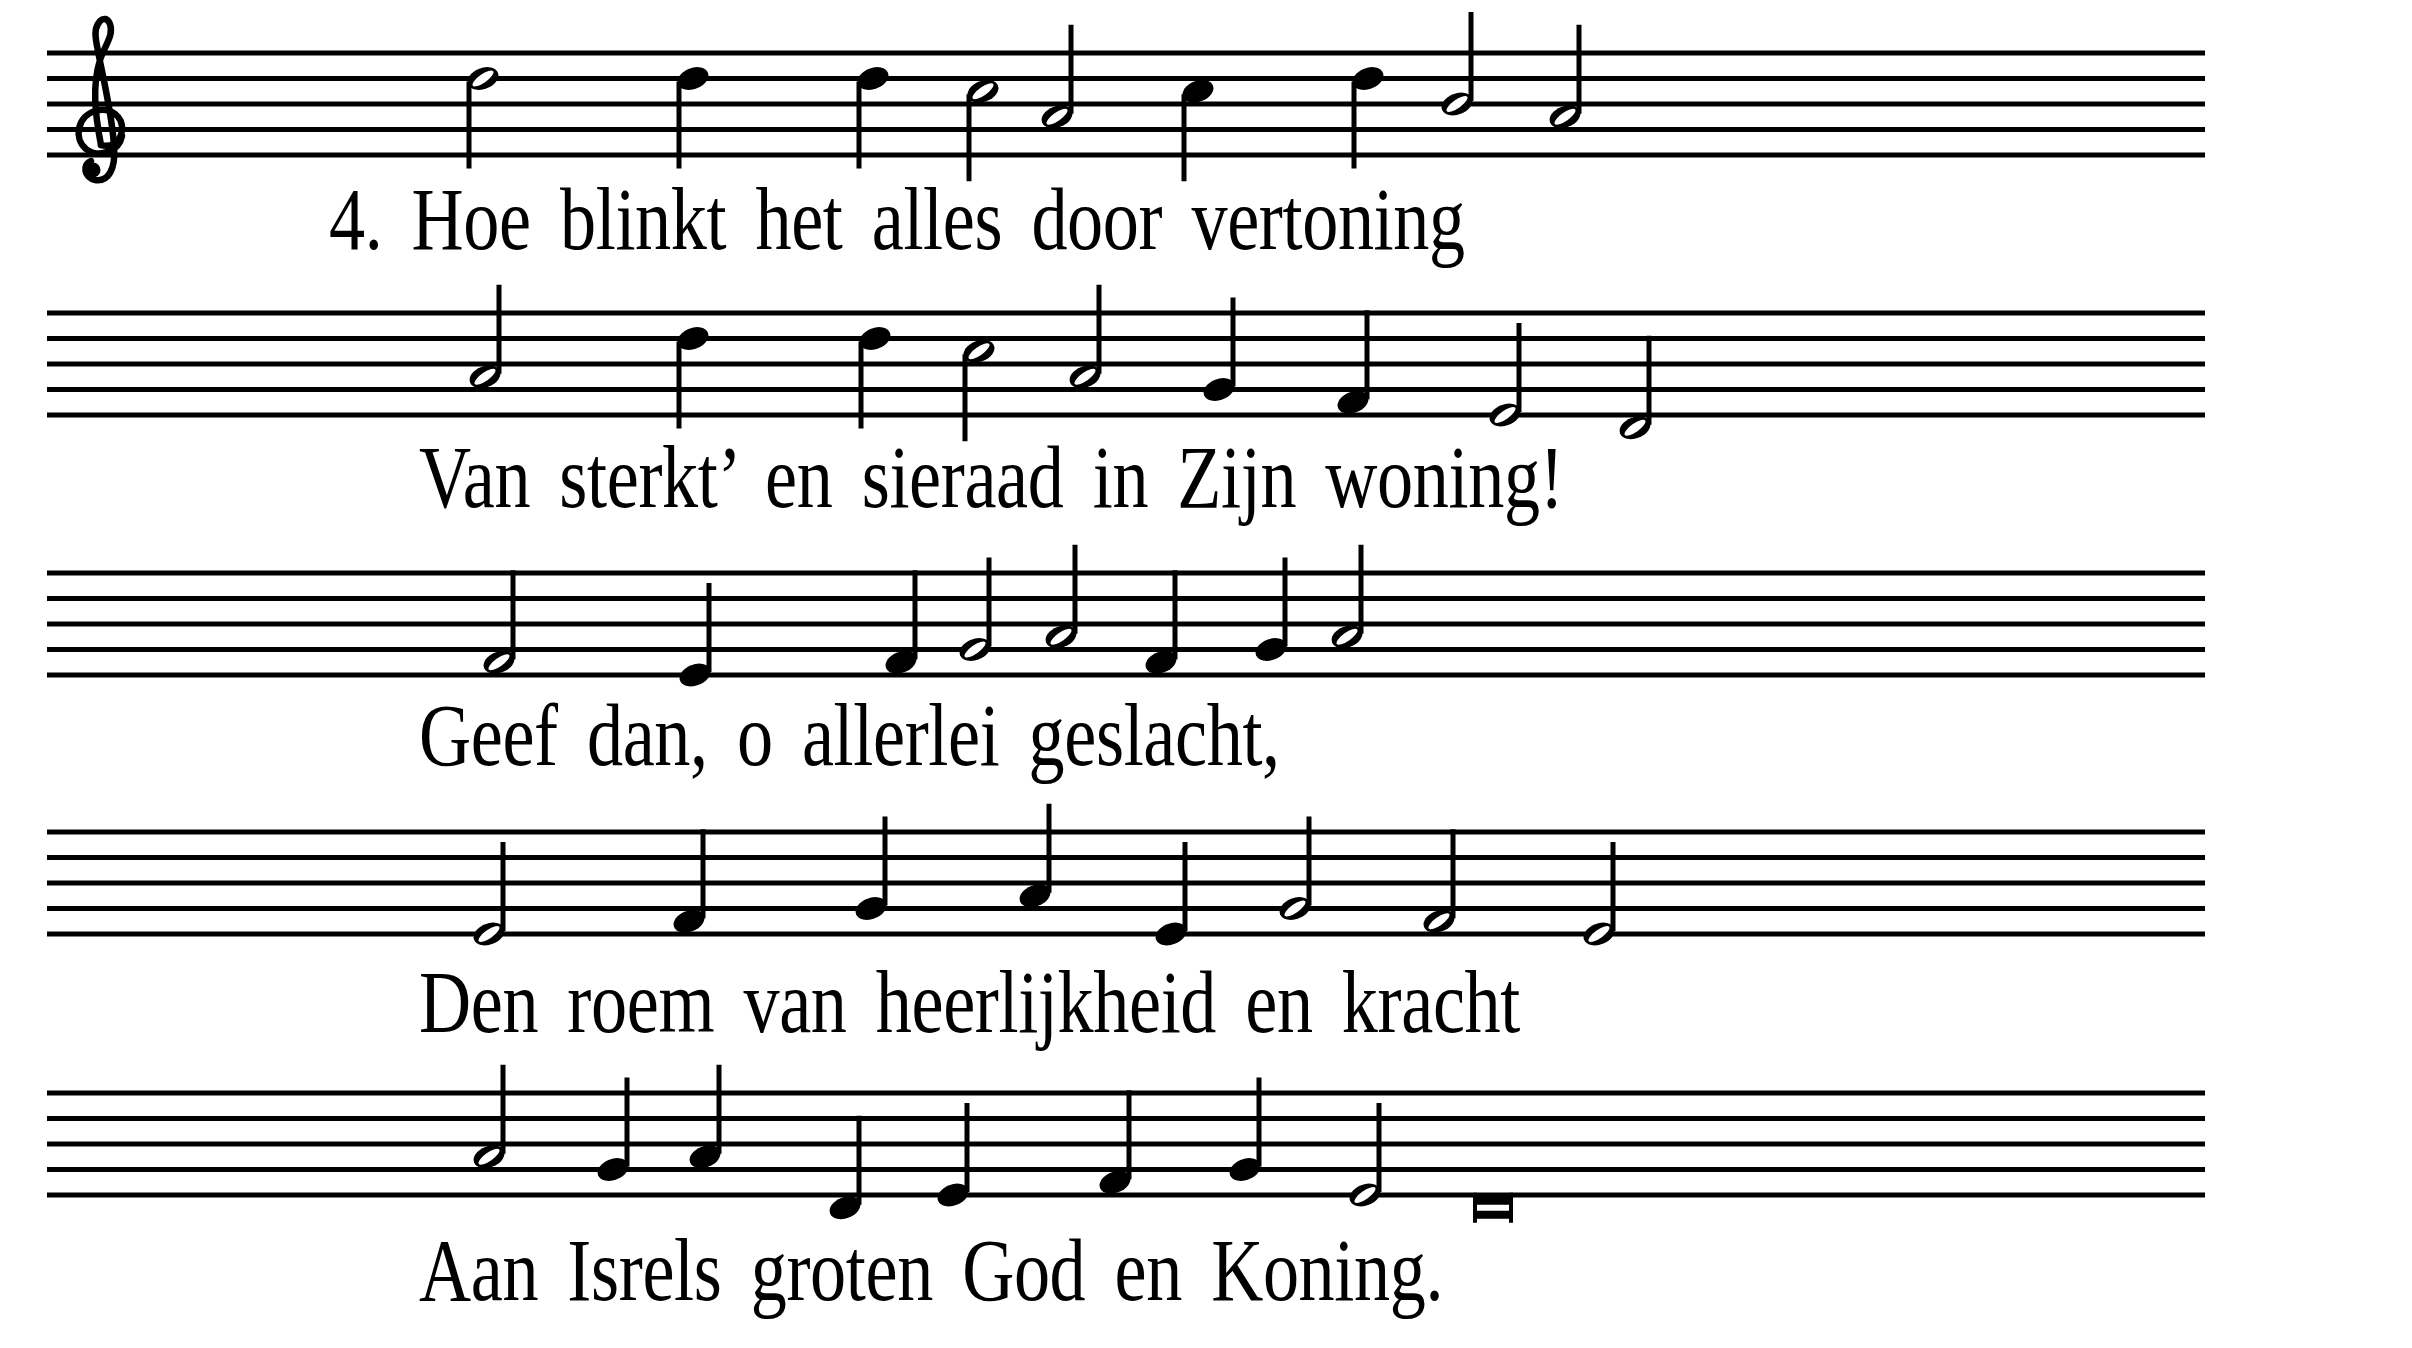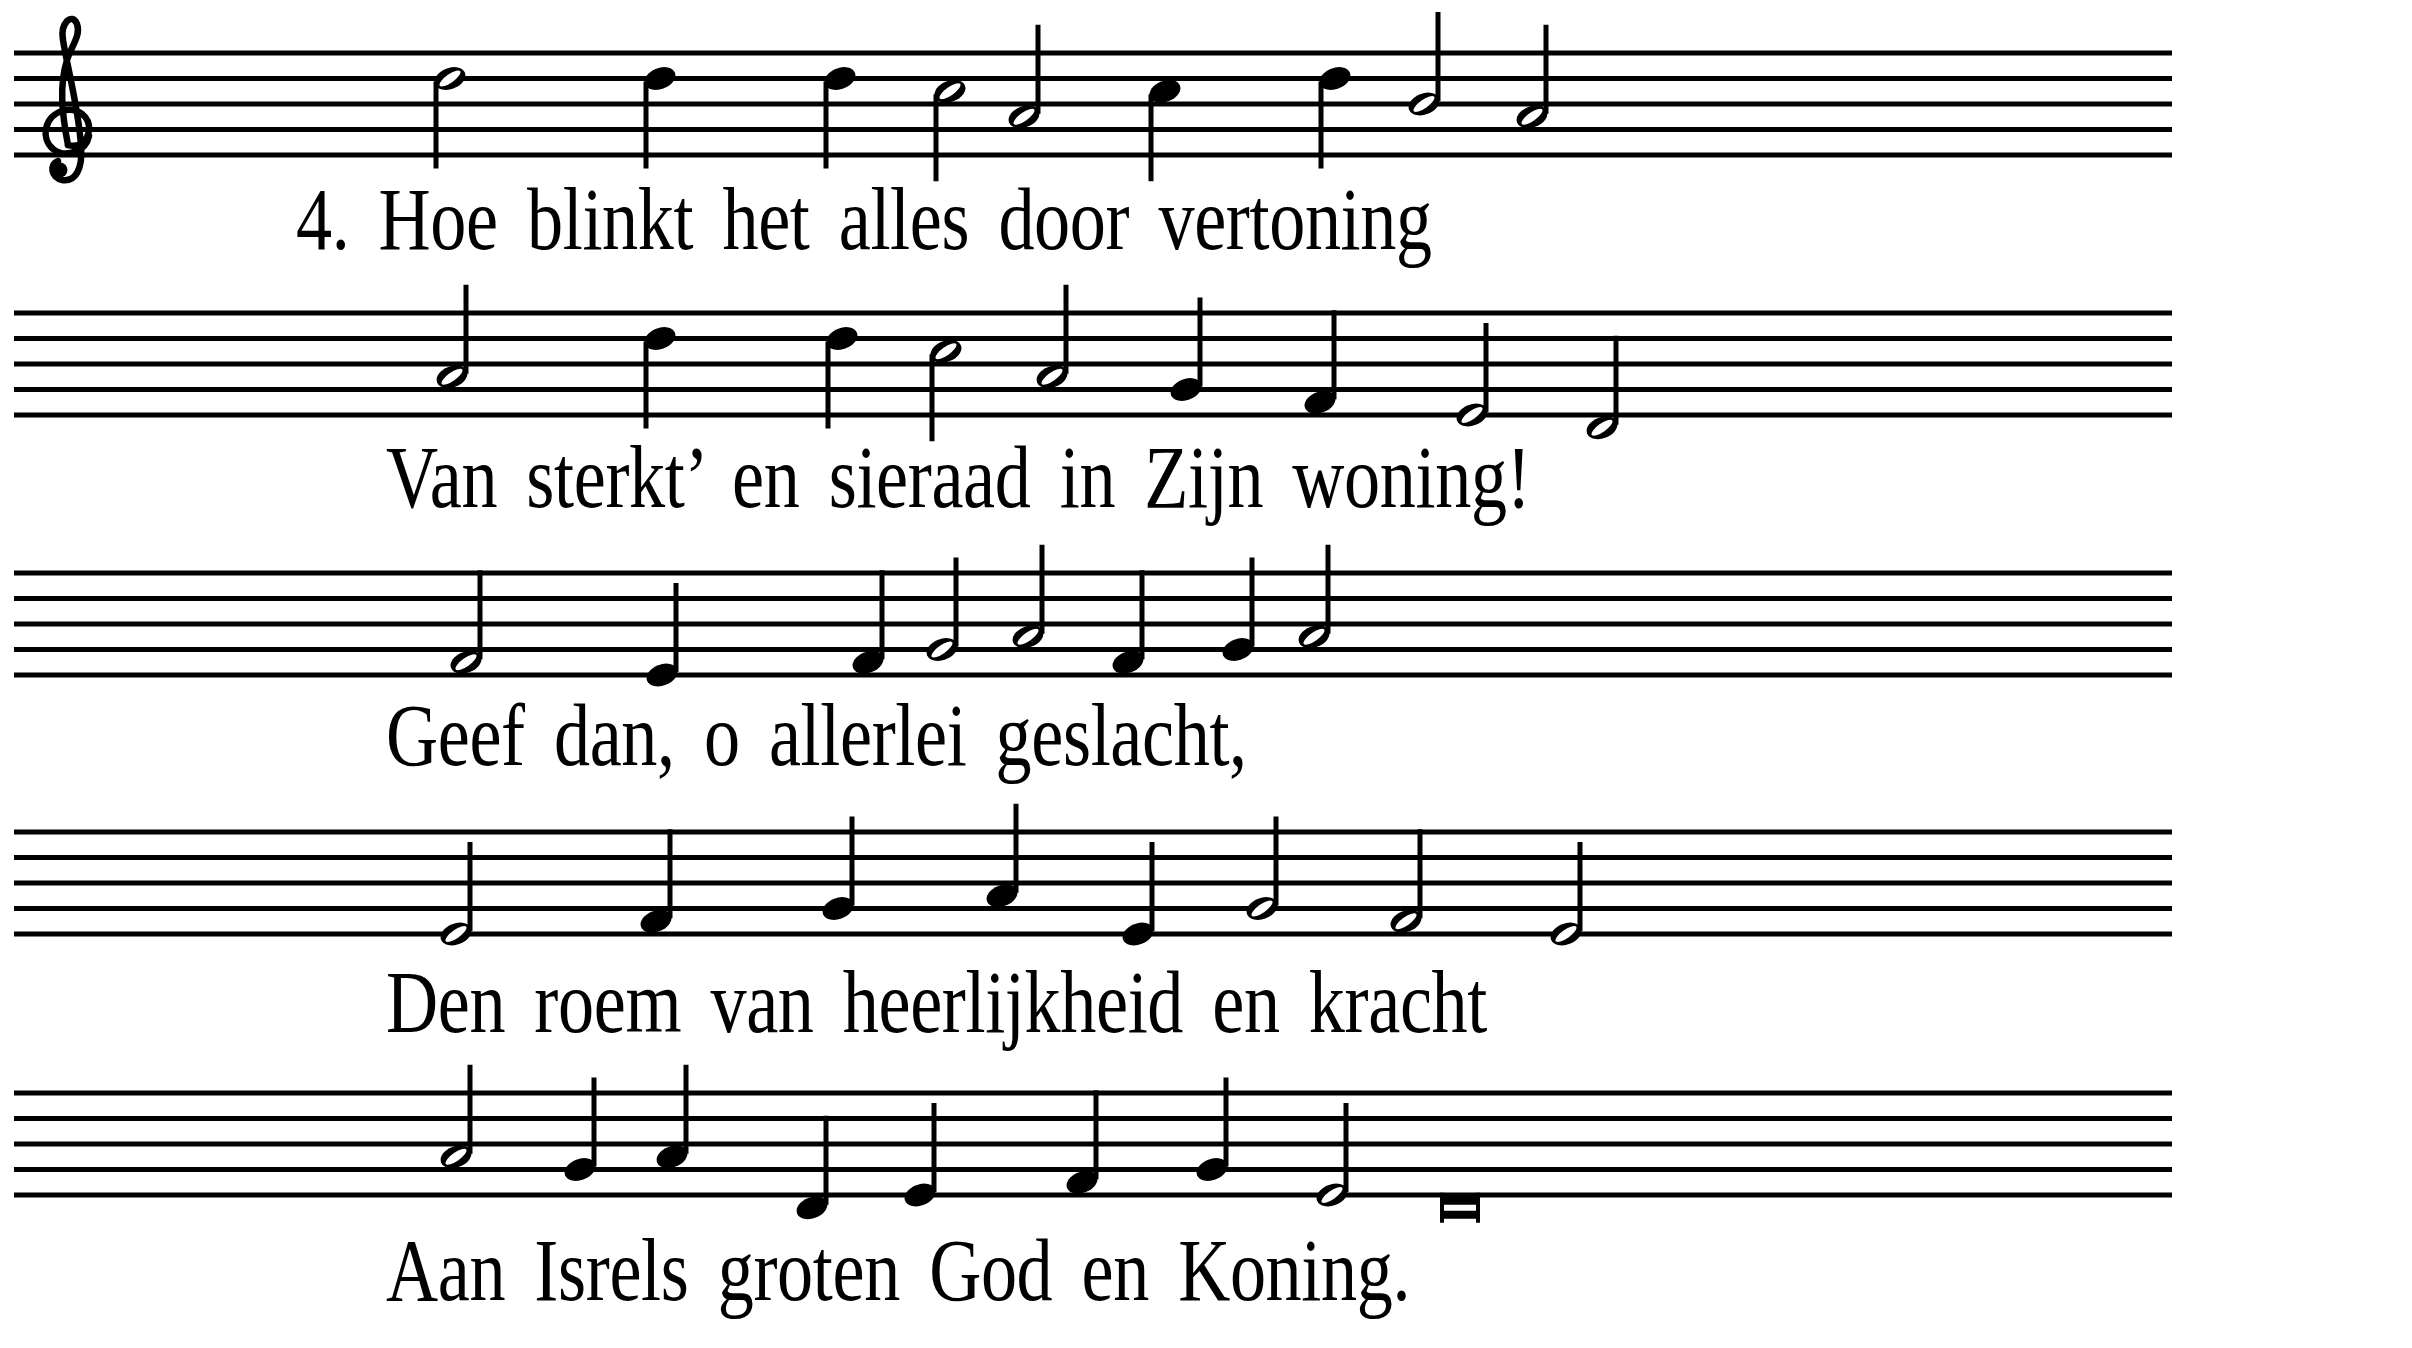--- a/index.html
+++ b/index.html
@@ -1,16 +1,16 @@
 <!DOCTYPE html>
 <html><head>
 <meta charset="utf-8">
 <style>
   html,body{margin:0;padding:0;background:#ffffff;}
-  .page{position:relative;width:2172px;height:1348px;background:#ffffff;overflow:hidden;}
+  .page{position:relative;width:2172px;height:1348px;background:#ffffff;overflow:hidden;margin-left:33px;}
   .score-svg{position:absolute;left:0;top:0;width:2412px;height:1348px;}
   .lyric{
     position:absolute;
     font-family:"Liberation Serif","DejaVu Serif",serif;
     font-size:88px;
     line-height:1;
     color:#000000;
     white-space:nowrap;
     transform:scaleX(0.82);
     transform-origin:0 0;

